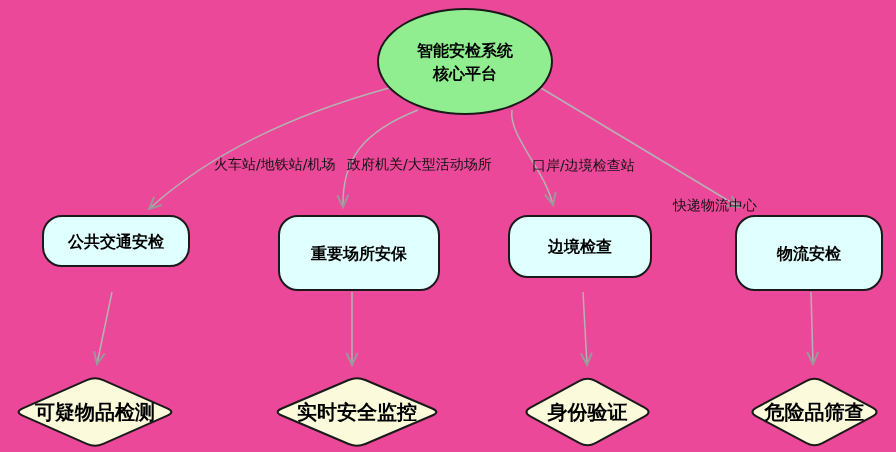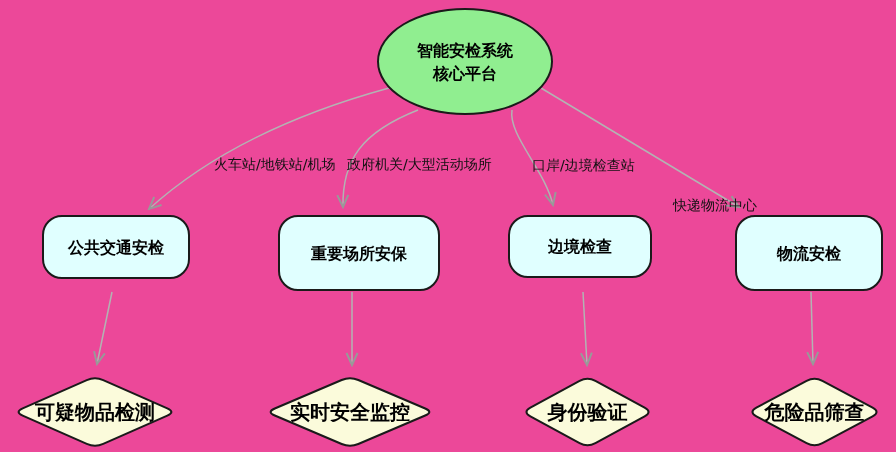--- a/index.html
+++ b/index.html
@@ -50,40 +50,40 @@
       <div>智能安检系统</div>
       <div>核心平台</div>
     </div>
   </div>
 
   <div class="edge-label" style="left:214px;top:156px;">火车站/地铁站/机场</div>
   <div class="edge-label" style="left:347px;top:156px;text-align:right;">政府机关/大型活动场所</div>
   <div class="edge-label" style="left:532px;top:157px;">口岸/边境检查站</div>
   <div class="edge-label" style="left:673px;top:157px;margin-top:40px;">快递物流中心</div>
 
-  <div class="node branch" style="left:42px;top:215px;width:148px;height:64px;">
+  <div class="node branch" style="left:42px;top:215px;width:148px;height:52px;">
     <span>公共交通安检</span>
   </div>
   <div class="node branch" style="left:278px;top:215px;width:162px;height:76px;">
     <span>重要场所安保</span>
   </div>
   <div class="node branch" style="left:508px;top:215px;width:144px;height:63px;">
     <span>边境检查</span>
   </div>
   <div class="node branch" style="left:735px;top:215px;width:148px;height:76px;">
     <span>物流安检</span>
   </div>
 
   <div class="leaf" style="left:13px;top:375px;width:164px;height:74px;">
     <svg viewBox="0 0 164 74">
         <path class="leaf-shape" d="M 90.2,5.1 L 154.3,33.4 Q 162.5,37.0 154.3,40.6 L 90.2,68.9 Q 82.0,72.5 73.8,68.9 L 9.7,40.6 Q 1.5,37.0 9.7,33.4 L 73.8,5.1 Q 82.0,1.5 90.2,5.1 Z"></path>
       </svg>
     <div class="leaf-label">可疑物品检测</div>
   </div>
-  <div class="leaf" style="left:265px;top:375px;width:170px;height:74px;">
+  <div class="leaf" style="left:272px;top:375px;width:170px;height:74px;">
     <svg viewBox="0 0 170 74">
         <path class="leaf-shape" d="M 93.3,5.0 L 160.2,33.5 Q 168.5,37.0 160.2,40.5 L 93.3,69.0 Q 85.0,72.5 76.7,69.0 L 9.8,40.5 Q 1.5,37.0 9.8,33.5 L 76.7,5.0 Q 85.0,1.5 93.3,5.0 Z"></path>
       </svg>
     <div class="leaf-label">实时安全监控</div>
   </div>
   <div class="leaf" style="left:521px;top:375px;width:133px;height:74px;">
     <svg viewBox="0 0 133 74">
         <path class="leaf-shape" d="M 74.4,5.8 L 123.6,32.7 Q 131.5,37.0 123.6,41.3 L 74.4,68.2 Q 66.5,72.5 58.6,68.2 L 9.4,41.3 Q 1.5,37.0 9.4,32.7 L 58.6,5.8 Q 66.5,1.5 74.4,5.8 Z"></path>
       </svg>
     <div class="leaf-label">身份验证</div>

